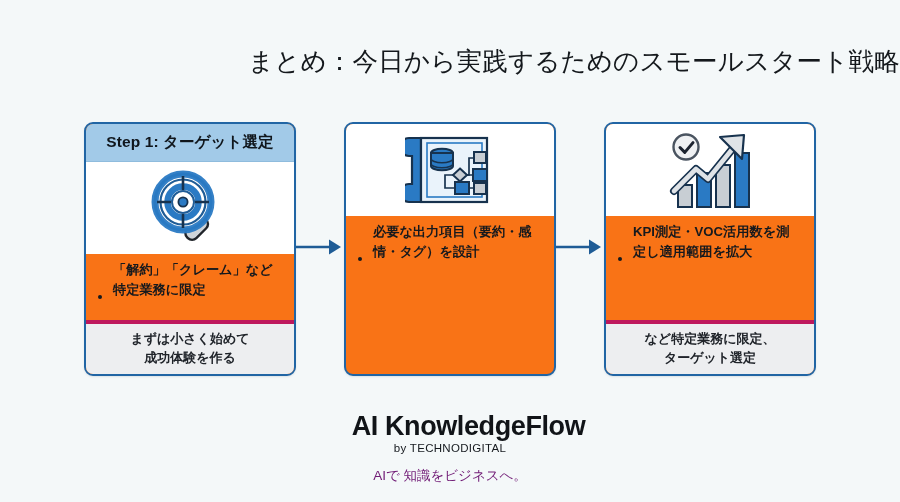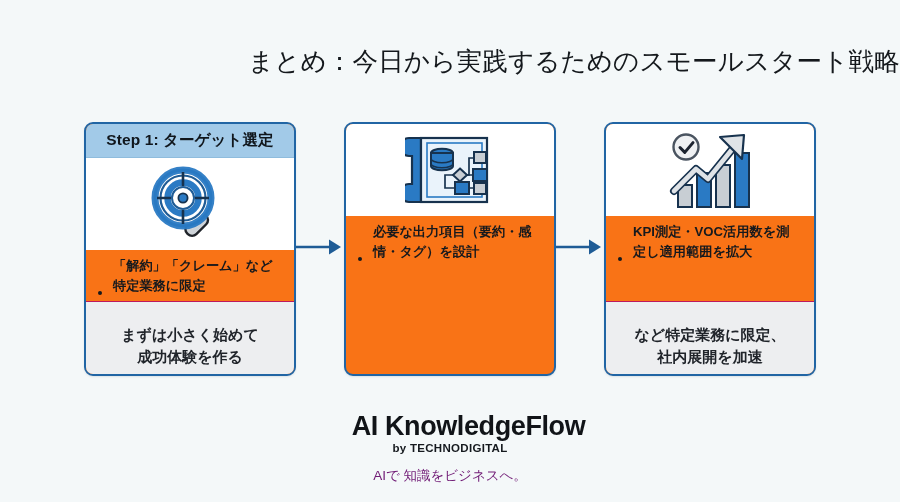--- a/index.html
+++ b/index.html
@@ -98,24 +98,24 @@
     flex: 0 0 auto;
     width: 4px;
     height: 4px;
     border-radius: 50%;
     background: #16191d;
     margin-top: 7px;
   }
 
   .card-footer {
     background: #edeef0;
-    border-top: 1px solid #be185d;
-    padding: 22px 8px 7px;
+    border-top: 4px solid #be185d;
+    padding: 6px 8px 7px;
     text-align: center;
-    font-size: 15px;
+    font-size: 13px;
     font-weight: 700;
     line-height: 1.42;
     color: #20242a;
   }
 
   
   .connector {
     flex: 1 1 auto;
     display: flex;
     align-items: center;
@@ -135,21 +135,21 @@
     font-size: 27px;
     font-weight: 700;
     letter-spacing: -0.4px;
     color: #111418;
     line-height: 1.08;
     padding-left: 37px;
   }
 
   .brand-sub {
     font-size: 11.5px;
-    font-weight: 700;
+    font-weight: 400;
     letter-spacing: 0.3px;
     color: #15191e;
     margin-top: 1px;
   }
 
   .brand-tag {
     font-size: 13.5px;
     font-weight: 400;
     color: #701a75;
     margin-top: 13px;
@@ -286,21 +286,21 @@
 
     <div class="card-body">
       <div class="bullet-row">
         <span class="bullet-dot"></span>
         <span>KPI測定・VOC活用数を測定し適用範囲を拡大</span>
       </div>
     </div>
 
     <div class="card-footer">
       <div>など特定業務に限定、</div>
-      <div>社内展開を加速</div>
+      <div>ターゲット選定</div>
     </div>
   </div>
 
 </div>
 
 <div class="brand-block">
   <div class="brand-name">AI KnowledgeFlow</div>
   <div class="brand-sub">by TECHNODIGITAL</div>
   <div class="brand-tag">AIで 知識をビジネスへ。</div>
 </div>

